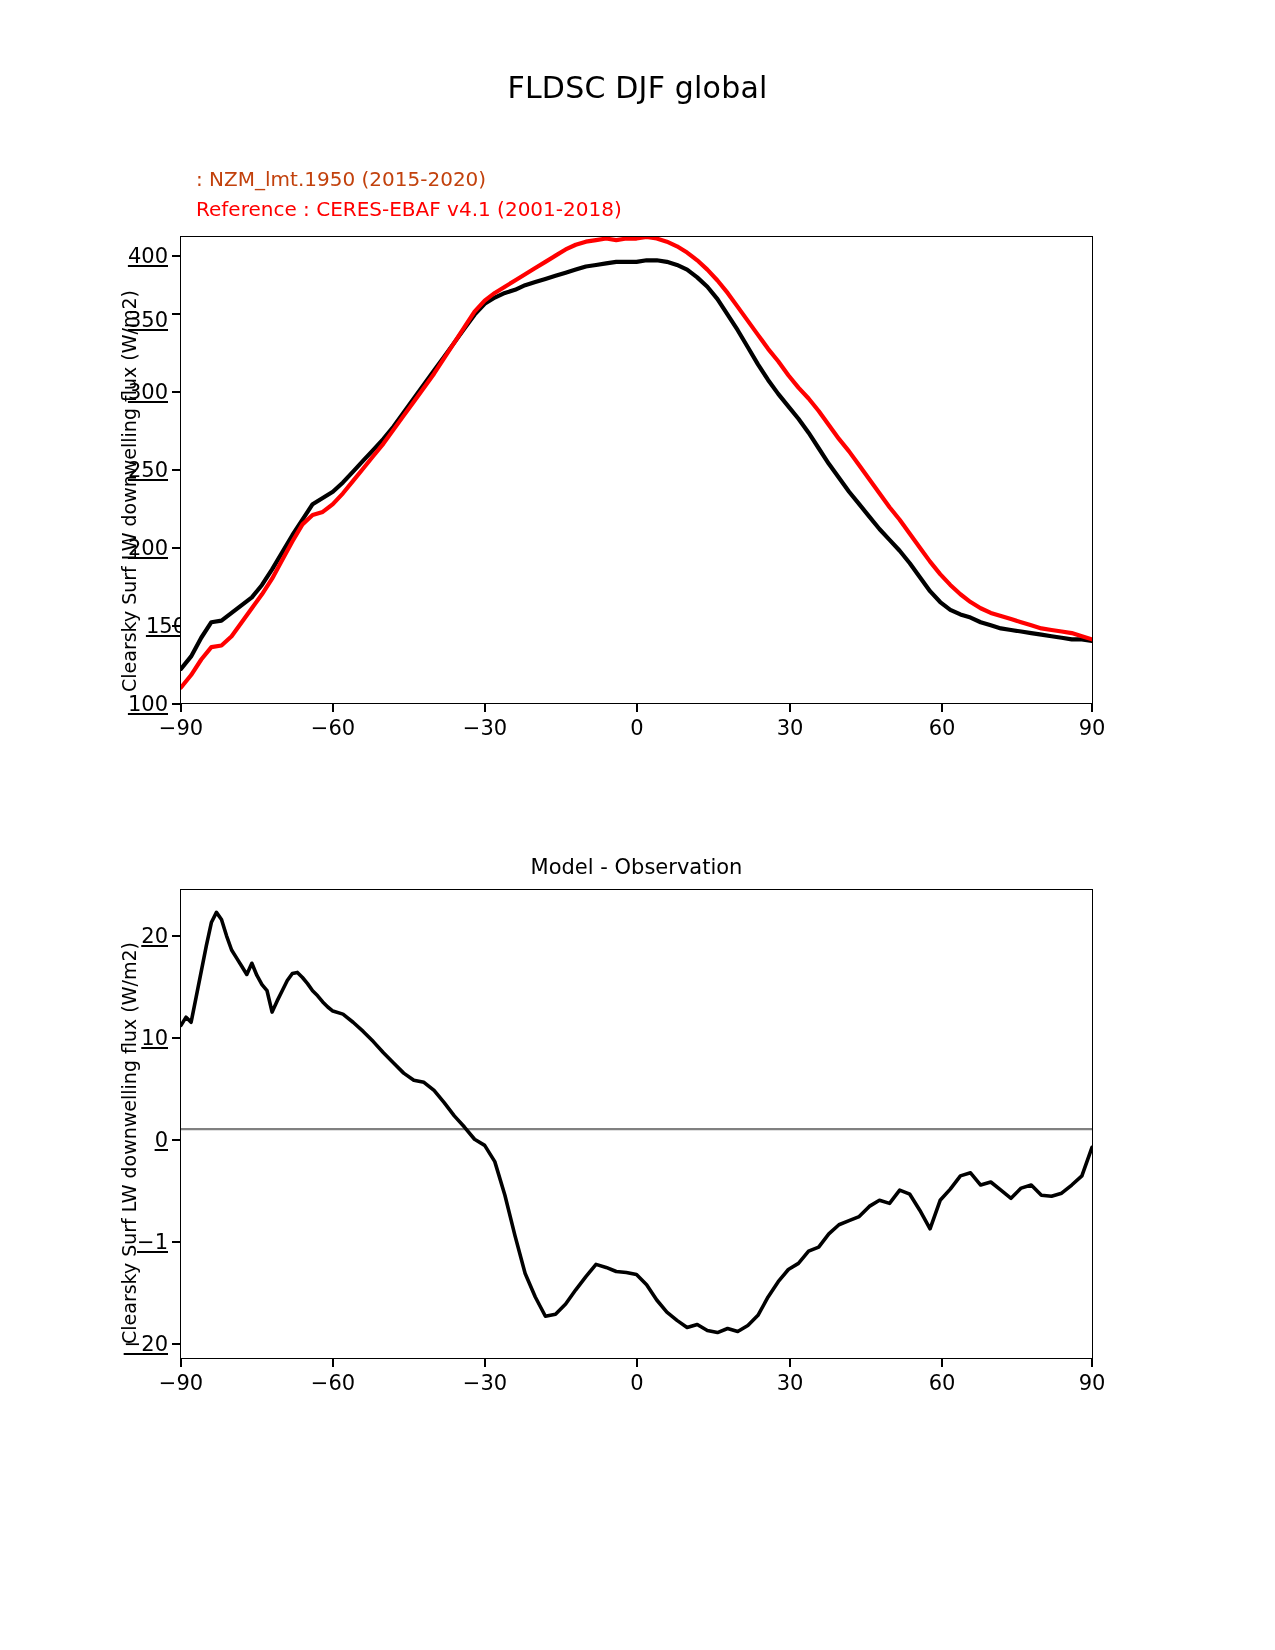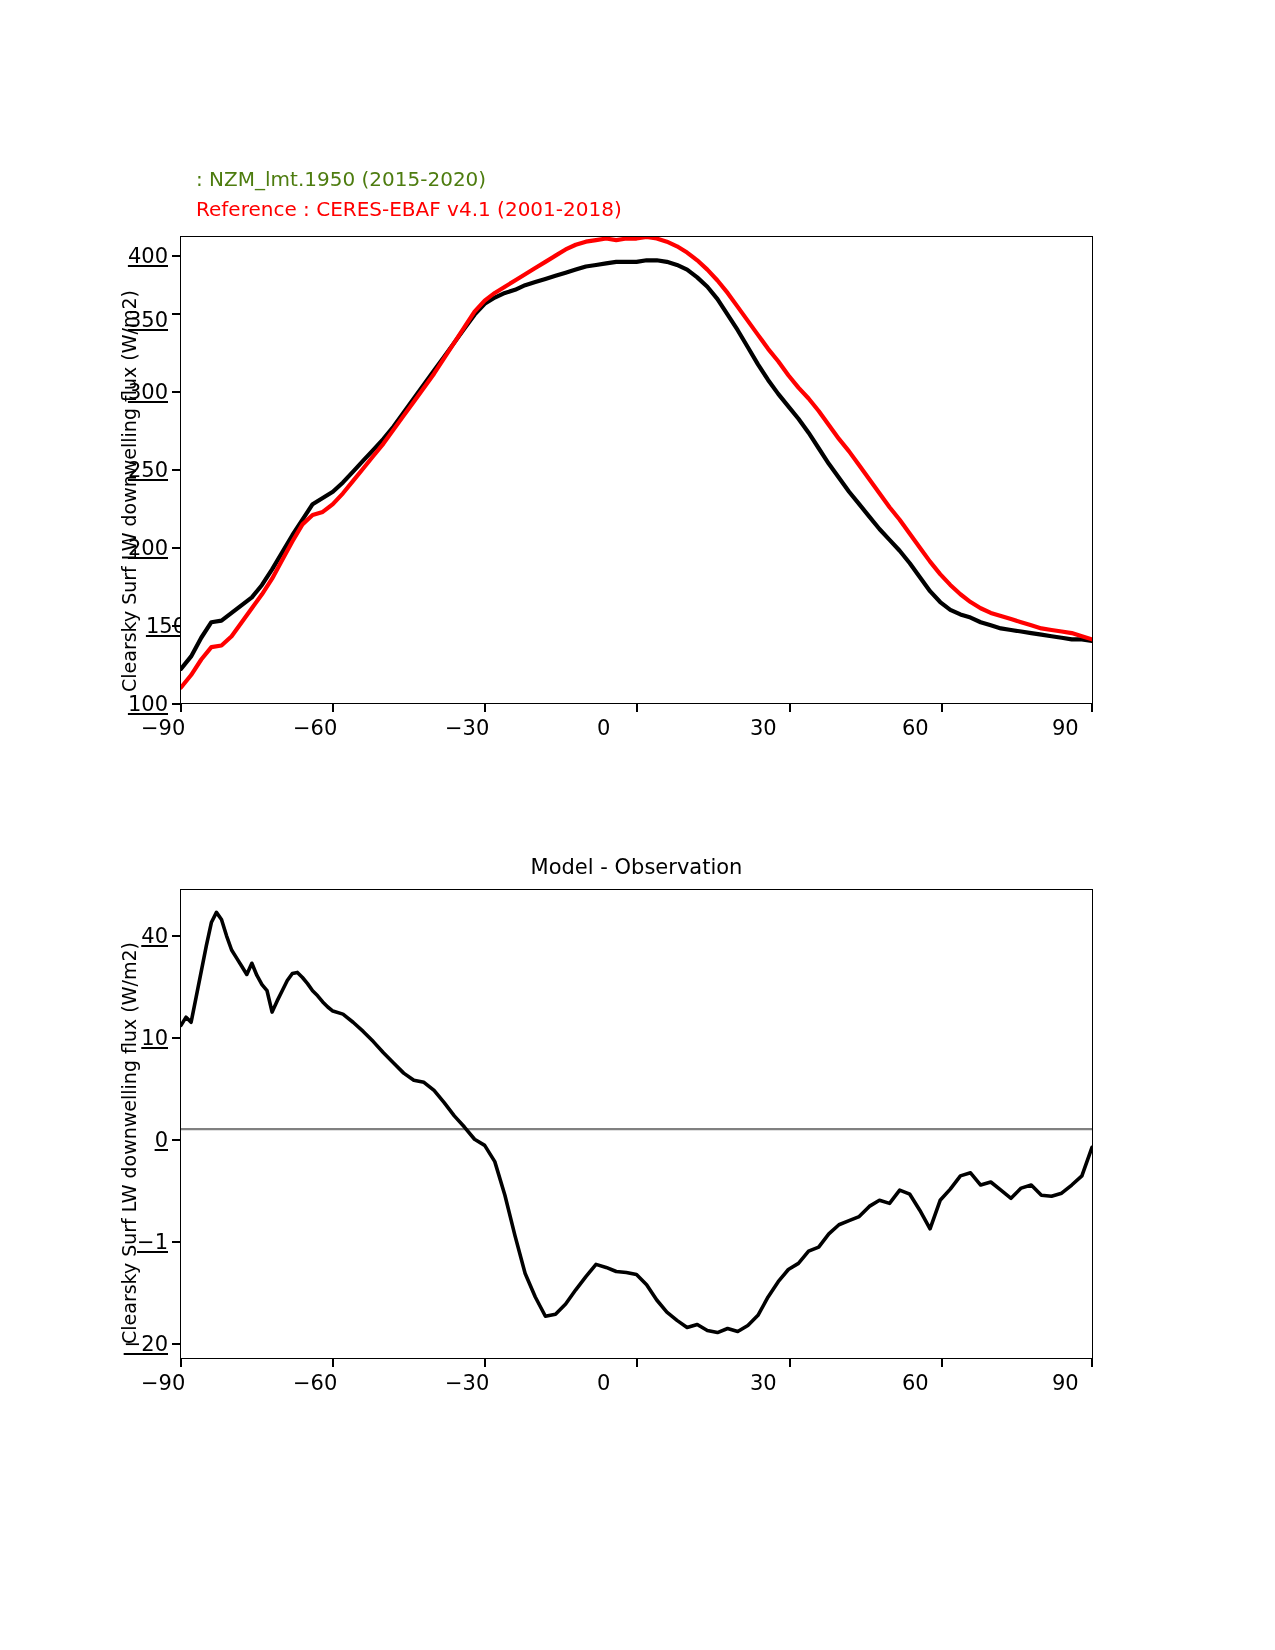--- a/index.html
+++ b/index.html
@@ -30,21 +30,21 @@
     font-size: 30px;
     letter-spacing: 0.2px;
   }
   .legend-block {
     position: absolute;
     left: 196px;
     top: 164px;
     font-size: 20px;
     line-height: 30px;
   }
-  .legend-model { color: #4d7c0f; }
+  .legend-model { color: #c2410c; }
   .legend-ref { color: #ff0000; }
 
   
   .axes {
     position: absolute;
     box-sizing: border-box;
     border: 1.6px solid #000000;
     background: #ffffff;
   }
   #axes-top {
@@ -66,20 +66,21 @@
     font-size: 21px;
     color: #000000;
     white-space: nowrap;
   }
   .ytick {
     text-align: right;
     transform: translateY(-50%);
     text-decoration: underline;
   }
   .xtick {
+    text-align: center;
     transform: translateX(-50%);
   }
   .ylabel {
     position: absolute;
     font-size: 19px;
     white-space: nowrap;
     transform-origin: 0 0;
     transform: rotate(-90deg);
   }
   #subtitle-bottom {
@@ -93,20 +94,21 @@
   .tickmark {
     position: absolute;
     background: #000000;
   }
 </style>
 </head>
 <body>
 
 <div class="figure">
 
+  <div id="suptitle">FLDSC DJF global</div>
 
   <div class="legend-block">
     <div class="legend-model">: NZM_lmt.1950 (2015-2020)</div>
     <div class="legend-ref">Reference : CERES-EBAF v4.1 (2001-2018)</div>
   </div>
 
   <div class="ylabel" style="left:118px; top:692px;">Clearsky Surf LW downwelling flux (W/m2)</div>
 
   <div class="tick-label ytick" style="left:110px; top:704px; width:58px;">100</div>
   <div class="tick-label ytick" style="left:128px; top:626px; width:58px;">150</div>
@@ -150,21 +152,21 @@
   </div>
 
   <div id="subtitle-bottom">Model - Observation</div>
 
   <div class="ylabel" style="left:118px; top:1344px;">Clearsky Surf LW downwelling flux (W/m2)</div>
 
   <div class="tick-label ytick" style="left:100px; top:1344px; width:68px;">−20</div>
   <div class="tick-label ytick" style="left:100px; top:1242px; width:68px;">−1</div>
   <div class="tick-label ytick" style="left:100px; top:1140px; width:68px;">0</div>
   <div class="tick-label ytick" style="left:100px; top:1038px; width:68px;">10</div>
-  <div class="tick-label ytick" style="left:100px; top:936px; width:68px;">40</div>
+  <div class="tick-label ytick" style="left:100px; top:936px; width:68px;">20</div>
 
   <div class="tickmark" style="left:172px; top:1343px; width:8px; height:1.6px;"></div>
   <div class="tickmark" style="left:172px; top:1241px; width:8px; height:1.6px;"></div>
   <div class="tickmark" style="left:172px; top:1139px; width:8px; height:1.6px;"></div>
   <div class="tickmark" style="left:172px; top:1037px; width:8px; height:1.6px;"></div>
   <div class="tickmark" style="left:172px; top:935px; width:8px; height:1.6px;"></div>
 
   <div class="tickmark" style="left:180px; top:1359px; width:1.6px; height:8px;"></div>
   <div class="tickmark" style="left:332px; top:1359px; width:1.6px; height:8px;"></div>
   <div class="tickmark" style="left:484px; top:1359px; width:1.6px; height:8px;"></div>

